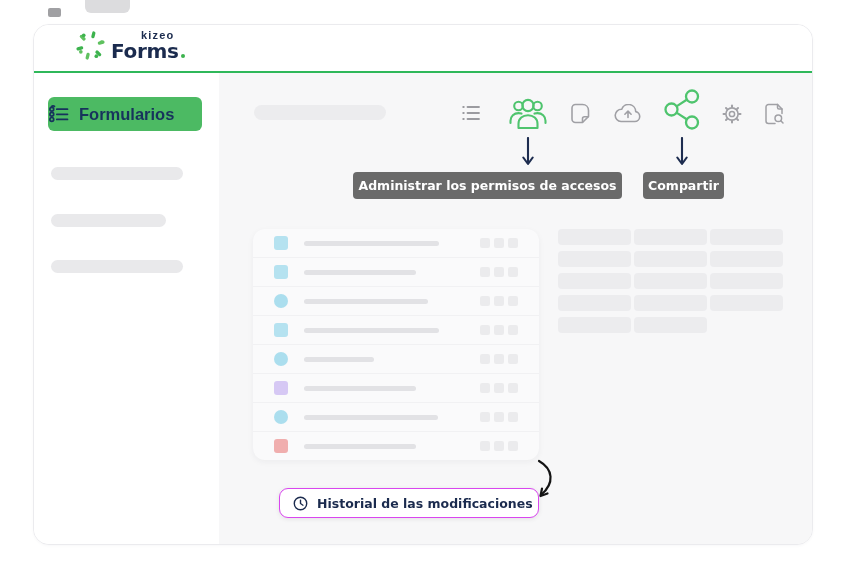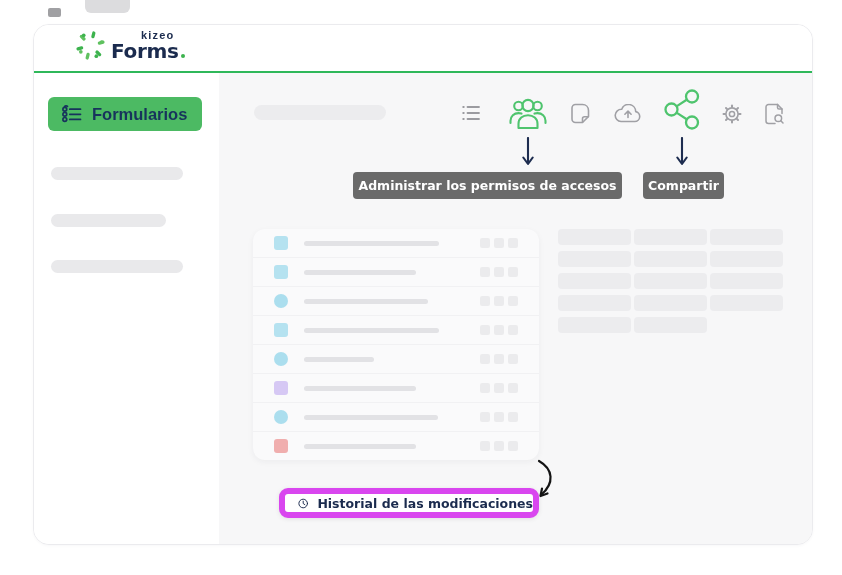--- a/index.html
+++ b/index.html
@@ -18,21 +18,21 @@
   .logo{position:absolute;left:41px;top:5px;display:flex;align-items:center;gap:5px;}
   .logo-text{display:flex;flex-direction:column;line-height:1;}
   .logo-kizeo{font-size:11px;font-weight:600;color:#1b2b4e;letter-spacing:1.2px;margin-left:2px;padding-left:28px;}
   .logo-forms{font-family:"DejaVu Sans",sans-serif;font-size:20px;font-weight:700;color:#1b2b4e;letter-spacing:-.3px;display:flex;align-items:flex-end;}
   .logo-dot{width:4px;height:4px;border-radius:50%;background:#3db34e;margin:0 0 3px 2px;display:inline-block;}
   .content{display:flex;height:471px;}
   .sidebar{width:185px;background:#fff;position:relative;flex:none;}
   .main{flex:1;background:#f7f7f8;position:relative;}
   .fbutton{
     position:absolute;left:14px;top:24px;width:154px;height:34px;background:#4cba63;
-    border-radius:6px;display:flex;align-items:center;gap:9px;padding-left:13px;
+    border-radius:6px;display:flex;align-items:center;gap:9px;padding-left:0;
     box-sizing:border-box;cursor:pointer;border:none;
   }
   .fbutton-label{color:#17335c;font-size:16.5px;font-weight:600;}
   .sbar{position:absolute;left:17px;height:13px;border-radius:6.5px;background:#e9e9eb;}
   .top-pill{position:absolute;left:35px;top:32px;width:132px;height:15px;background:#ececee;border-radius:7.5px;}
   .ticon{position:absolute;}
   .tooltip{
     position:absolute;top:99px;height:27px;background:#6a6a6a;border-radius:4px;
     color:#fff;font-family:"DejaVu Sans",sans-serif;font-weight:700;font-size:12.5px;
     display:flex;align-items:center;justify-content:center;box-sizing:border-box;
@@ -52,21 +52,21 @@
   .rsquares{margin-left:auto;display:flex;gap:4px;}
   .rsq{width:10px;height:10px;background:#ebebed;border-radius:2px;}
   .pgrid{
     position:absolute;left:339px;top:156px;display:grid;
     grid-template-columns:repeat(3,73px);column-gap:3px;row-gap:6px;
   }
   .gblock{height:16px;background:#ececee;border-radius:4px;}
   .hist{
     position:absolute;left:60px;top:415px;width:260px;height:30px;background:#fff;
     border-radius:9px;display:flex;align-items:center;gap:9px;padding-left:13px;
-    box-sizing:border-box;box-shadow:0 1px 5px rgba(0,0,0,.09);border:6px solid #d946ef;
+    box-sizing:border-box;box-shadow:0 1px 5px rgba(0,0,0,.09);border:1px solid #d946ef;
   }
   .hist-label{color:#1b2b4e;font-family:"DejaVu Sans",sans-serif;font-weight:700;font-size:12.5px;white-space:nowrap;}
   .curve-arrow{position:absolute;left:314px;top:386px;}
 </style>
 </head>
 <body>
 
 <div class="artifact-dark"></div>
 <div class="artifact-light"></div>
 

